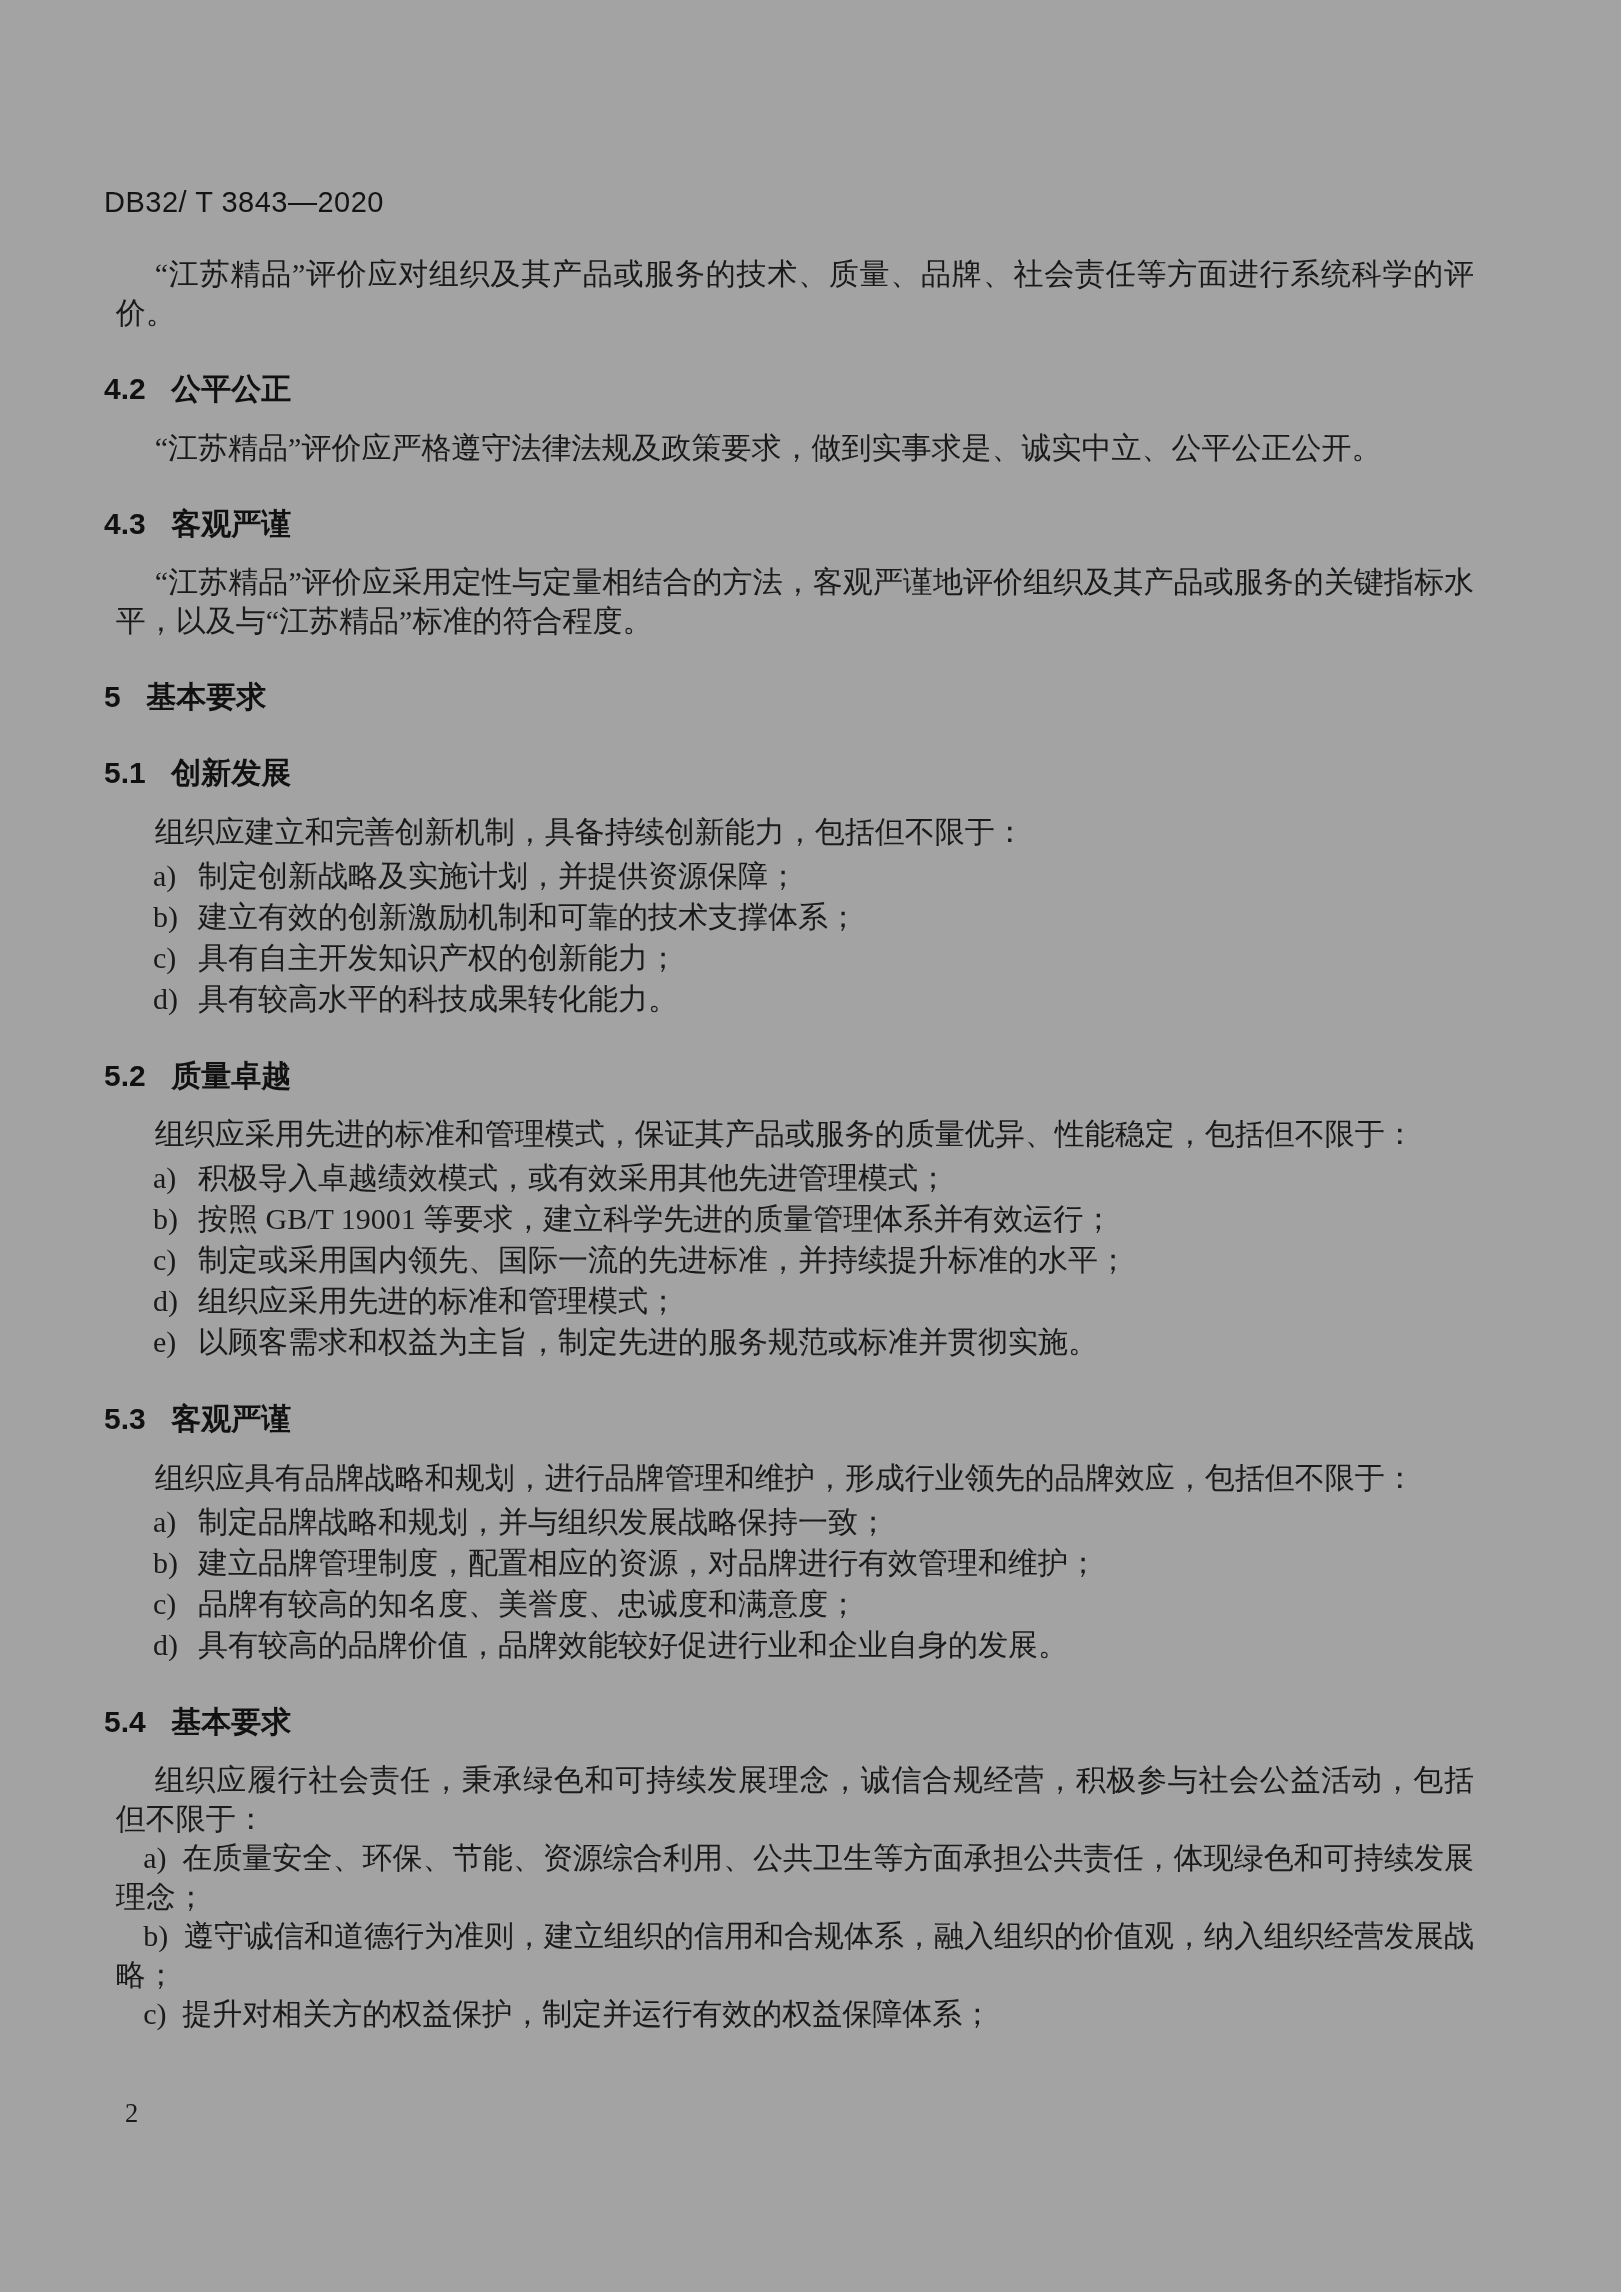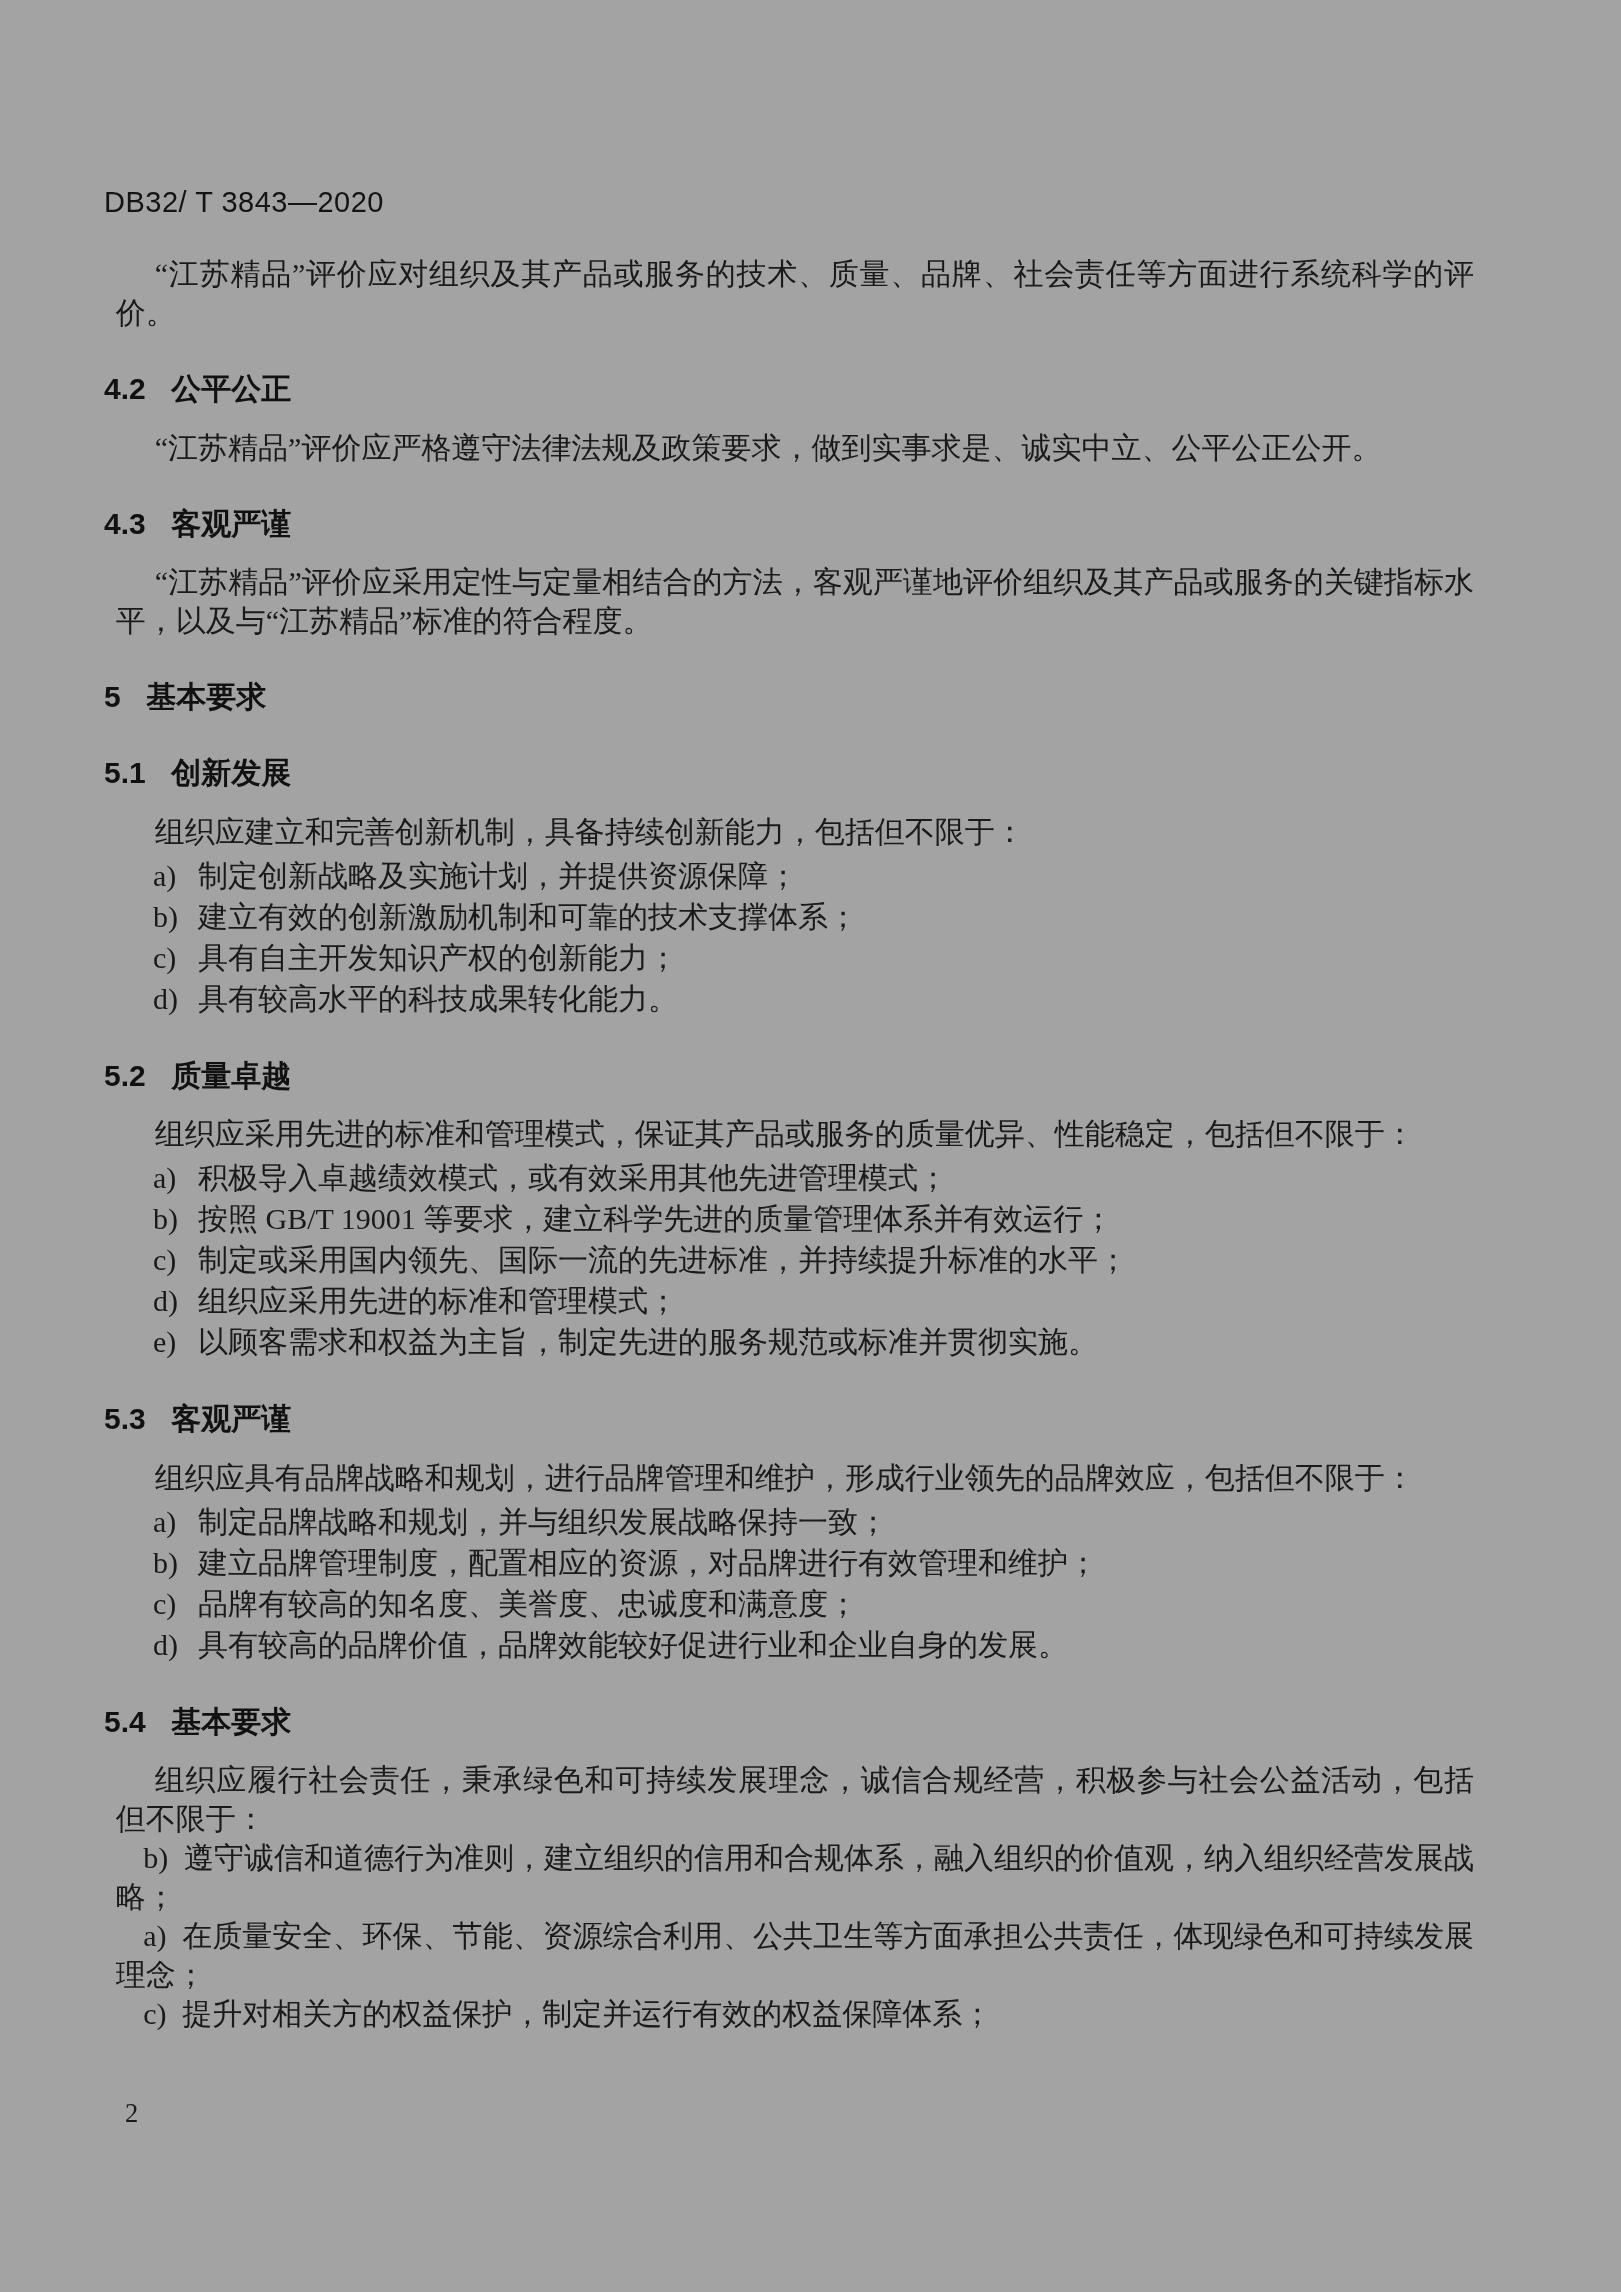--- a/index.html
+++ b/index.html
@@ -186,24 +186,24 @@
       <span class="text">具有较高的品牌价值，品牌效能较好促进行业和企业自身的发展。</span>
     </div>
   </div>
 
   <div class="heading">
     <span class="h-num">5.4</span>
     <span class="h-title">基本要求</span>
   </div>
   <p class="para">组织应履行社会责任，秉承绿色和可持续发展理念，诚信合规经营，积极参与社会公益活动，包括但不限于：</p>
   <p class="wrap-item">
-    <span class="label-inline">b)</span><span>遵守诚信和道德行为准则，建立组织的信用和合规体系，融入组织的价值观，纳入组织经营发展战略；</span>
+    <span class="label-inline">a)</span><span>在质量安全、环保、节能、资源综合利用、公共卫生等方面承担公共责任，体现绿色和可持续发展理念；</span>
   </p>
   <p class="wrap-item">
-    <span class="label-inline">a)</span><span>在质量安全、环保、节能、资源综合利用、公共卫生等方面承担公共责任，体现绿色和可持续发展理念；</span>
+    <span class="label-inline">b)</span><span>遵守诚信和道德行为准则，建立组织的信用和合规体系，融入组织的价值观，纳入组织经营发展战略；</span>
   </p>
   <p class="wrap-item">
     <span class="label-inline">c)</span><span>提升对相关方的权益保护，制定并运行有效的权益保障体系；</span>
   </p>
 
   <div class="page-number">2</div>
 
 </div>
 
 

